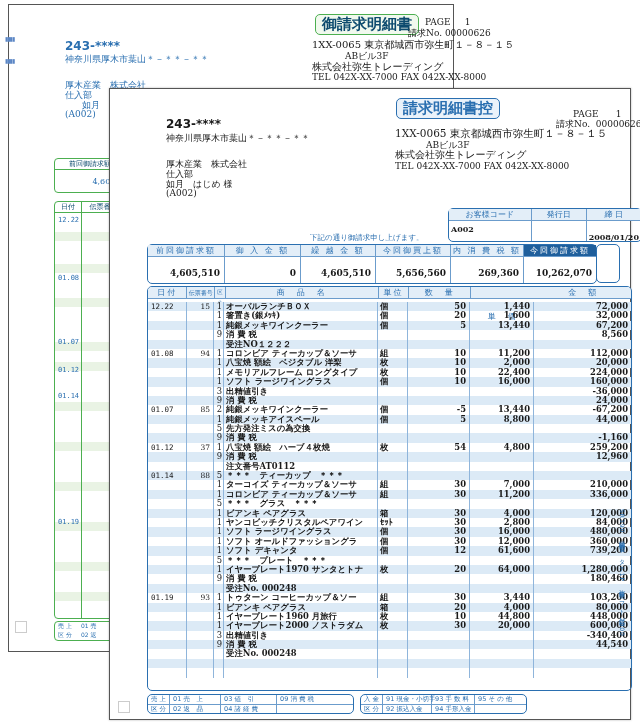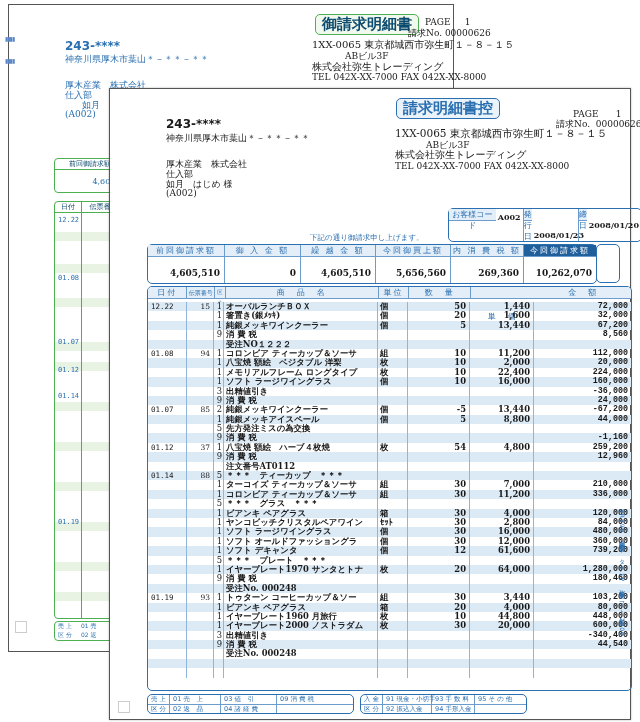--- a/index.html
+++ b/index.html
@@ -19,34 +19,34 @@
   .gbox { position:absolute; border:1px solid #4caf50; border-radius:4px; }
   .gstripe { position:absolute; left:0; right:0; height:9px; background:#e9f3e4; }
   
   .sum-table { position:absolute; left:37px; top:155px; border:1.5px solid #2a6fb0; border-radius:5px; display:flex; height:38px; }
   .sum-col { border-right:1px solid #6b9ccc; display:flex; flex-direction:column; }
   .sum-col:last-child { border-right:none; }
   .sum-head { height:11px; font-size:8px; color:#2a6fb0; text-align:center; border-bottom:1px solid #6b9ccc; background:#e3eef8; font-family:"DejaVu Sans", sans-serif; letter-spacing:2px; }
   .sum-head.dark { background:#1f5f9c; color:#fff; }
   .sum-val { flex:1; text-align:right; font-size:9px; font-weight:bold; padding:11px 4px 0 0; }
   .cust-table { position:absolute; left:338px; top:119px; width:192px; height:32px; border:1.5px solid #2a6fb0; border-radius:5px; display:flex; }
-  .cust-col { border-right:1px solid #6b9ccc; display:flex; flex-direction:row; }
+  .cust-col { border-right:1px solid #6b9ccc; display:flex; flex-direction:column; }
   .cust-col:last-child { border-right:none; }
   .cust-head { height:11px; font-size:8px; color:#2a6fb0; text-align:center; border-bottom:1px solid #6b9ccc; background:#e3eef8; font-family:"DejaVu Sans", sans-serif; }
   .cust-val { font-size:8px; padding:3px 2px 0 2px; font-weight:bold; }
   
   .detail { position:absolute; left:37px; top:197px; width:483px; height:403px; border:1.5px solid #2a6fb0; border-radius:5px; overflow:hidden; }
   .detail-head { display:flex; height:11px; background:#e3eef8; border-bottom:1px solid #6b9ccc; }
   .detail-head div { font-size:8px; color:#2a6fb0; text-align:center; border-right:1px solid #6b9ccc; font-family:"DejaVu Sans", sans-serif; letter-spacing:2px; line-height:11px; }
   .detail-head div:last-child { border-right:none; }
   .rows { position:relative; padding-top:3px; }
   .row { display:flex; height:9.4px; font-size:8.4px; line-height:9.4px; }
   .row:nth-child(odd) { background:#dceaf6; }
   .row > div { border-right:1px solid #8fb5db; overflow:hidden; white-space:nowrap; }
-  .row > div:last-child { border-right:none;font-family:Liberation Mono, monospace; }
+  .row > div:last-child { border-right:none; }
   .c-date { width:39px; padding-left:3px; box-sizing:border-box; font-family:"DejaVu Sans Mono", monospace; font-size:7.5px; }
   .c-slip { width:27px; text-align:right; padding-right:3px; box-sizing:border-box; font-size:7.5px; }
   .c-kbn { width:10px; text-align:right; padding-right:1px; box-sizing:border-box; }
   .c-name { width:154px; padding-left:2px; box-sizing:border-box; font-weight:bold; }
   .c-unit { width:30px; padding-left:2px; box-sizing:border-box; font-weight:bold; }
   .c-qty { width:62px; text-align:right; padding-right:3px; box-sizing:border-box; font-weight:bold; }
   .c-price { width:64px; text-align:right; padding-right:3px; box-sizing:border-box; font-weight:bold; }
   .c-amt { width:97px; text-align:right; padding-right:3px; box-sizing:border-box; font-weight:bold; }
   .legend-box { position:absolute; top:605px; height:18px; border:1.5px solid #2a6fb0; border-radius:5px; display:flex; font-family:"DejaVu Sans", sans-serif; font-size:6.5px; color:#2a6fb0; }
   .legend-box .lcol { border-right:1px solid #6b9ccc; display:flex; flex-direction:column; }

